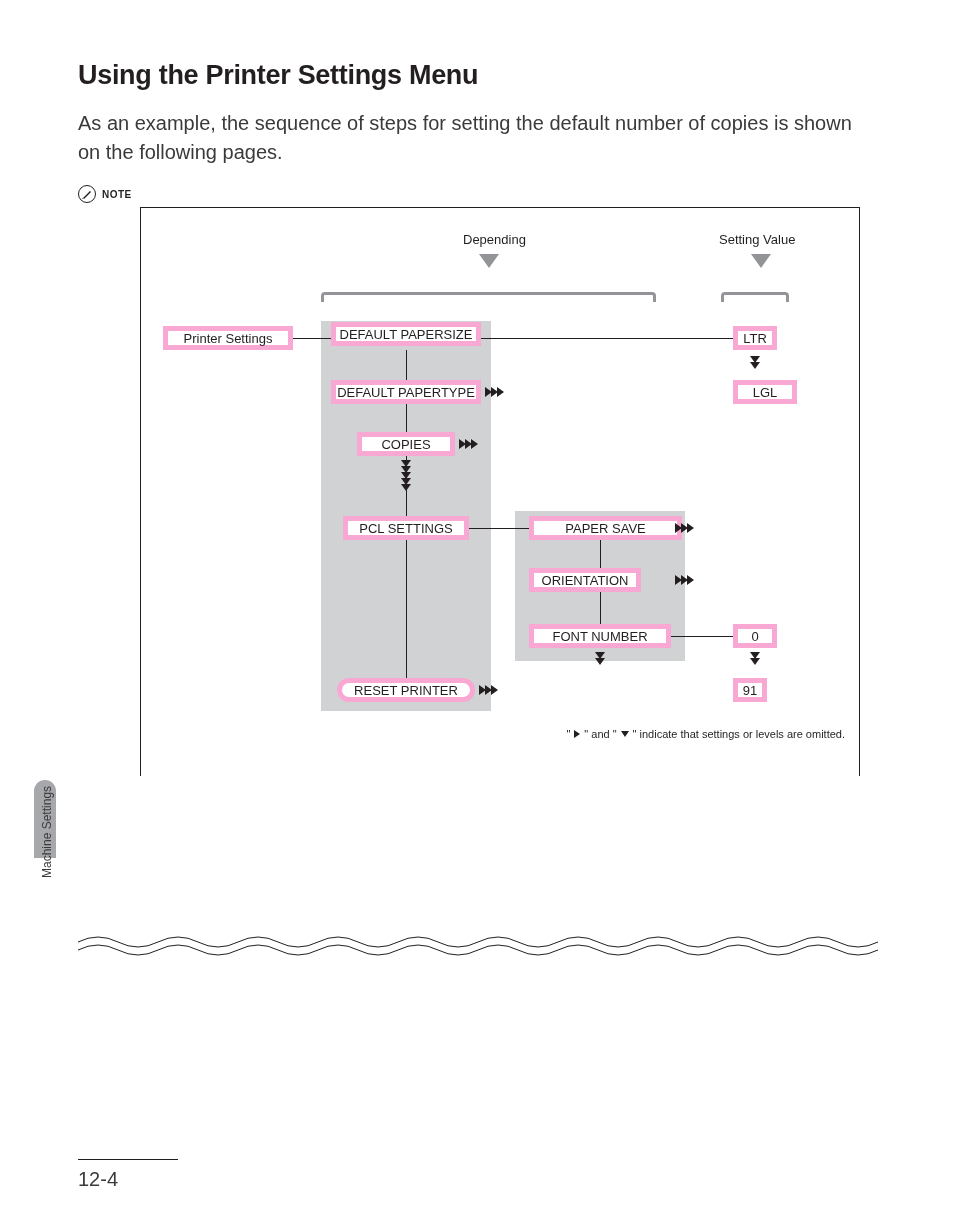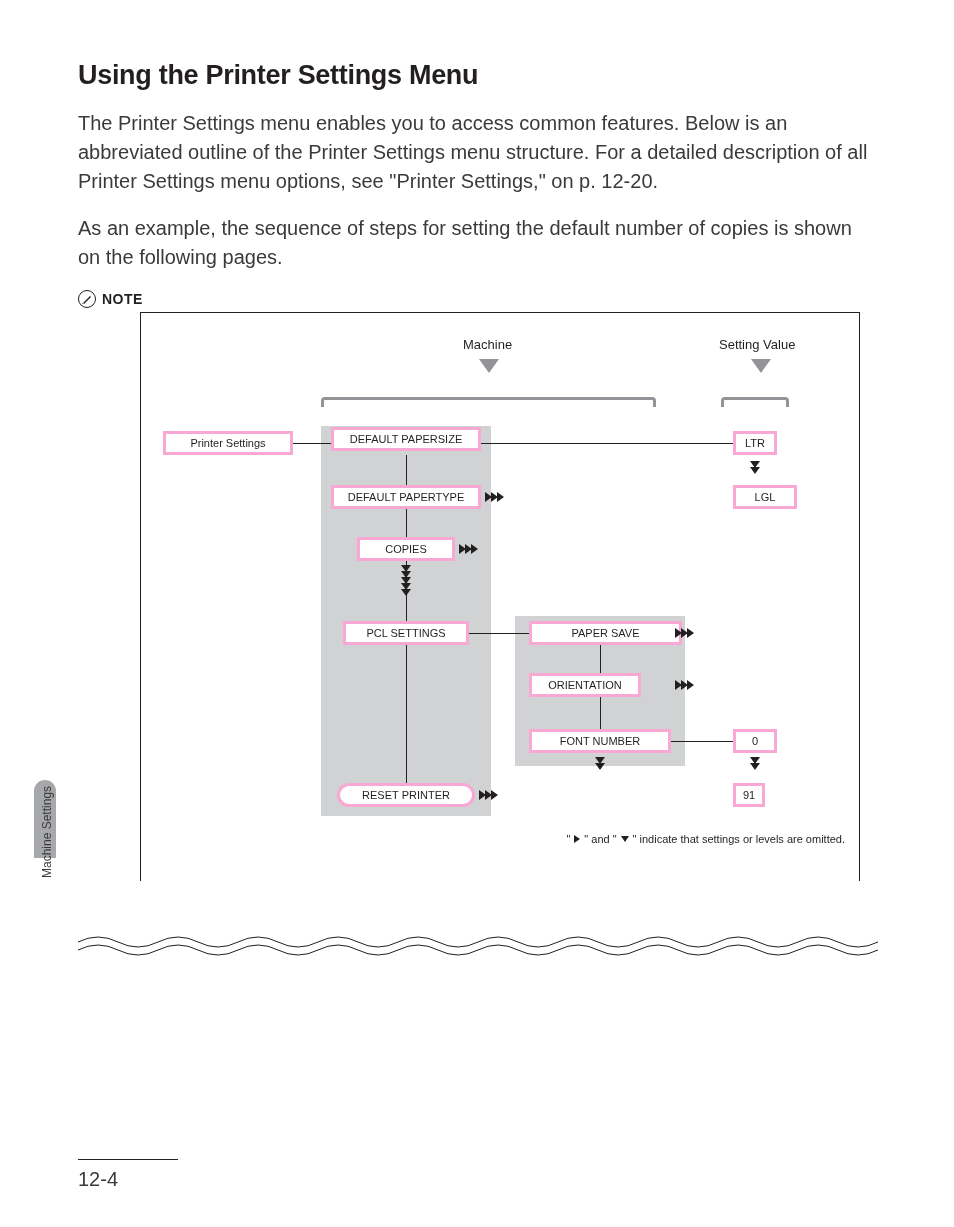--- a/index.html
+++ b/index.html
@@ -38,21 +38,21 @@
     border: 1.5px solid #231f20;
     border-radius: 50%;
     display: flex;
     align-items: center;
     justify-content: center;
     position: relative;
   }
   .note-icon svg { display: block; }
   .note-label {
     font-weight: 700;
-    font-size: 14px;
+    font-size: 10px;
     letter-spacing: 0.5px;
   }
   .note-text {
     font-size: 17px;
     line-height: 1.4;
     color: #3a3a3a;
     margin-bottom: 24px;
   }
   .diagram-wrap {
     margin-left: 62px;
@@ -83,24 +83,24 @@
   .bracket {
     position: absolute;
     border-top: 3px solid #929497;
     border-left: 3px solid #929497;
     border-right: 3px solid #929497;
     border-radius: 4px 4px 0 0;
     height: 10px;
   }
   .box {
     position: absolute;
-    border: 3px solid #f9a8d4;
+    border: 5px solid #f9a8d4;
     background: #fff;
     font-family: Arial, Helvetica, sans-serif;
-    font-size: 11px;
+    font-size: 13px;
     display: flex;
     align-items: center;
     justify-content: center;
     padding: 0 12px;
     height: 24px;
     white-space: nowrap;
   }
   .gray-panel {
     position: absolute;
     background: #d0d2d3;
@@ -194,36 +194,35 @@
     bottom: 36px;
     font-size: 20px;
     color: #3a3a3a;
   }
 </style>
 </head>
 <body>
 
 <div class="content">
   <h1>Using the Printer Settings Menu</h1>
-  <p class="body-text">The Printer Settings menu enables you to access common features. Below is an abbreviated outline of the Printer Settings menu structure. For a detailed description of all Printer Settings menu options, see "Printer Settings," on p. 12-20.</p>
   <p class="body-text">As an example, the sequence of steps for setting the default number of copies is shown on the following pages.</p>
 
   <div class="note-header">
     <span class="note-icon">
       <svg width="12" height="12" viewBox="0 0 12 12">
           <path d="M2 10 L9 3 L10 4 L3 11 Z M2 10 L1 11 L2 11 Z" fill="#231f20"></path>
         </svg>
     </span>
     <span class="note-label">NOTE</span>
   </div>
 
   <div class="diagram-wrap">
     <div class="diagram-inner">
 
-      <span class="lbl" style="left:322px; top:24px;">Machine</span>
+      <span class="lbl" style="left:322px; top:24px;">Depending</span>
       <span class="lbl" style="left:578px; top:24px;">Setting Value</span>
       <div class="big-arrow" style="left:338px; top:46px;"></div>
       <div class="big-arrow" style="left:610px; top:46px;"></div>
 
       <div class="bracket" style="left:180px; top:84px; width:335px;"></div>
       <div class="bracket" style="left:580px; top:84px; width:68px;"></div>
 
       <div class="gray-panel" style="left:180px; top:113px; width:170px; height:390px;"></div>
       <div class="gray-panel" style="left:374px; top:303px; width:170px; height:150px;"></div>
 

